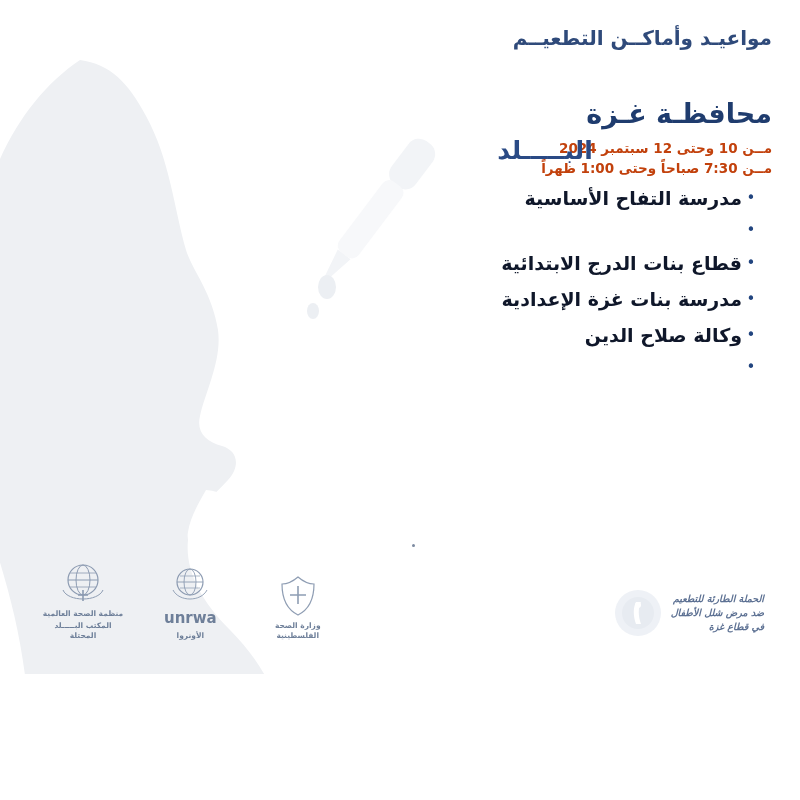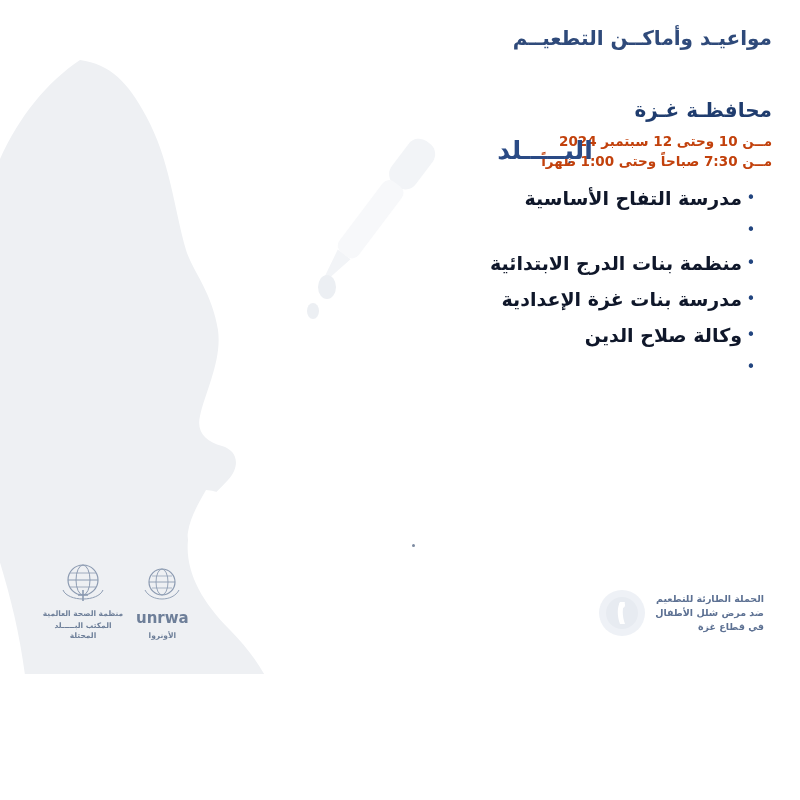--- a/index.html
+++ b/index.html
@@ -46,21 +46,21 @@
   .header .line1 {
     color: #2f4a7a;
     font-size: 20px;
     font-weight: bold;
     letter-spacing: 1px;
     margin-bottom: 4px;
     white-space: nowrap;
   }
   .header .line2 {
     color: #1f3c6e;
-    font-size: 20px;
+    font-size: 27px;
     font-weight: bold;
     letter-spacing: 2px;
     margin-bottom: 10px;
     white-space: nowrap;
     margin-top: 48px;
   }
   .header .line3,
   .header .line4 {
     color: #c2410c;
     font-size: 13.5px;
@@ -121,21 +121,21 @@
   }
 
   
   .footer-logos {
     position: absolute;
     left: 40px;
     bottom: 34px;
     display: flex;
     flex-direction: row;
     align-items: flex-end;
-    gap: 10px;
+    gap: 38px;
     direction: ltr;
   }
   .logo { display: flex; flex-direction: column; align-items: center; }
   .logo-cap {
     margin-top: 3px;
     color: #6e7f99;
     font-size: 7.5px;
     font-weight: bold;
     text-align: center;
     line-height: 1.25;
@@ -154,21 +154,21 @@
     flex-direction: row;
     align-items: center;
     gap: 10px;
     direction: rtl;
   }
   .campaign-text {
     text-align: right;
     color: #5d7193;
     line-height: 1.5;
   }
-  .campaign-text div { font-size: 9.5px; font-weight: bold; }
+  .campaign-text div { font-size: 9.5px; font-weight: bold; font-style: italic; }
   .campaign-badge {
     width: 46px; height: 46px;
     border-radius: 50%;
     background: #eef1f6;
     display: flex; align-items: center; justify-content: center;
   }
 </style>
 </head>
 <body>
 
@@ -201,21 +201,21 @@
     <ul class="list-items">
       <li>
         <span class="bullet">•</span>
         <span class="item-text">مدرسة التفاح الأساسية</span>
       </li>
       <li>
         <span class="bullet">•</span>
       </li>
       <li>
         <span class="bullet">•</span>
-        <span class="item-text">منظمة بنات الدرج الابتدائية</span>
+        <span class="item-text">قطاع بنات الدرج الابتدائية</span>
       </li>
       <li>
         <span class="bullet">•</span>
         <span class="item-text">مدرسة بنات غزة الإعدادية</span>
       </li>
       <li>
         <span class="bullet">•</span>
         <span class="item-text">وكالة صلاح الدين</span>
       </li>
       <li>
@@ -249,20 +249,27 @@
         <line x1="9" y1="20" x2="35" y2="20" stroke="#7b8ca6" stroke-width=".9"></line>
         <line x1="12" y1="14" x2="32" y2="14" stroke="#7b8ca6" stroke-width=".7"></line>
         <line x1="12" y1="26" x2="32" y2="26" stroke="#7b8ca6" stroke-width=".7"></line>
         <path d="M5 28 C11 40 33 40 39 28" fill="none" stroke="#7b8ca6" stroke-width=".9"></path>
       </svg>
       <div class="logo-cap big">unrwa</div>
       <div class="logo-cap">الأونروا</div>
     </div>
 
 
+    <div class="logo">
+      <svg class="moh-mark" width="40" height="44" viewBox="0 0 40 44" xmlns="http://www.w3.org/2000/svg">
+        <path d="M20 3 C27 9 33 10 36 10 C36 26 30 36 20 41 C10 36 4 26 4 10 C7 10 13 9 20 3 Z" fill="none" stroke="#7b8ca6" stroke-width="1.2"></path>
+        <path d="M20 12 L20 30 M12 21 L28 21" stroke="#7b8ca6" stroke-width="1.6"></path>
+      </svg>
+      <div class="logo-cap">وزارة الصحة الفلسطينية</div>
+    </div>
 
   </div>
 
   <div class="campaign">
     <div class="campaign-text">
       <div>الحملة الطارئة للتطعيم</div>
       <div>ضد مرض شلل الأطفال</div>
       <div>في قطاع غزة</div>
     </div>
     <div class="campaign-badge">

